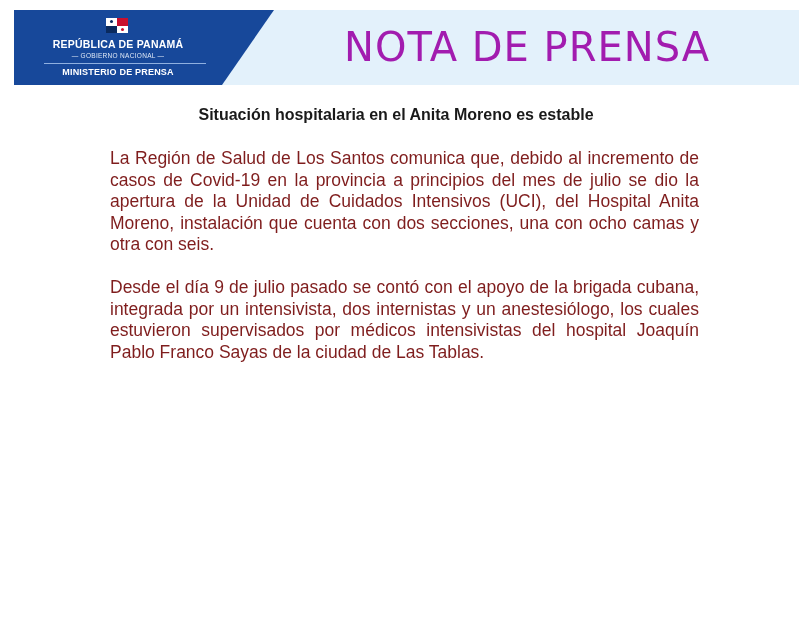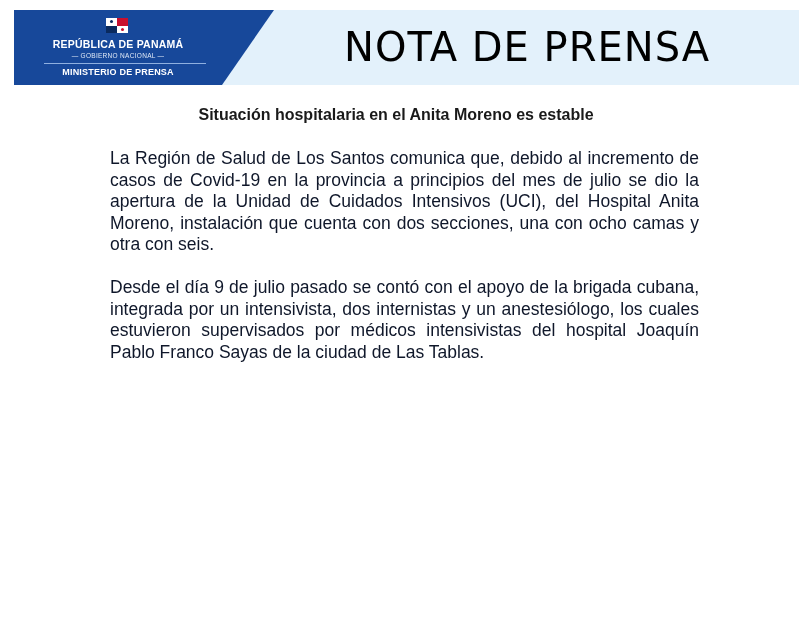--- a/index.html
+++ b/index.html
@@ -12,23 +12,23 @@
     .flag .q1 { left: 0; top: 0; background: #fff; }
     .flag .q2 { left: 11px; top: 0; background: #c8102e; }
     .flag .q3 { left: 0; top: 7.5px; background: #0a2a5e; }
     .flag .q4 { left: 11px; top: 7.5px; background: #fff; }
     .flag .star1 { position: absolute; left: 4px; top: 2px; width: 3px; height: 3px; background: #0a2a5e; border-radius: 50%; }
     .flag .star2 { position: absolute; left: 15px; top: 9.5px; width: 3px; height: 3px; background: #c8102e; border-radius: 50%; }
     .rep { position: absolute; left: 30px; top: 28px; width: 148px; text-align: center; color: #fff; font-weight: bold; font-size: 10.5px; letter-spacing: 0.2px; }
     .gob { position: absolute; left: 30px; top: 42px; width: 148px; text-align: center; color: #dfe8f6; font-size: 6.5px; letter-spacing: 0.3px; }
     .hline { position: absolute; left: 30px; top: 53px; width: 162px; height: 1px; background: #8fb0e0; }
     .min { position: absolute; left: 30px; top: 57px; width: 148px; text-align: center; color: #fff; font-weight: bold; font-size: 9px; letter-spacing: 0.2px; }
-    .nota { position: absolute; left: 330px; top: 14px; font-size: 40px; color: #000000; letter-spacing: 1px; font-family: "DejaVu Sans", sans-serif; font-weight: normal; }
+    .nota { position: absolute; left: 330px; top: 14px; font-size: 40px; color: #a21caf; letter-spacing: 1px; font-family: "DejaVu Sans", sans-serif; font-weight: normal; }
     .title { position: absolute; left: 0; top: 106px; width: 792px; text-align: center; font-weight: bold; font-size: 16px; color: #1a1a1a; }
-    .body-text { position: absolute; left: 110px; top: 148px; width: 589px; font-size: 17.5px; line-height: 21.5px; text-align: justify; color: #0f172a; }
+    .body-text { position: absolute; left: 110px; top: 148px; width: 589px; font-size: 17.5px; line-height: 21.5px; text-align: justify; color: #7f1d1d; }
     .body-text p { margin: 0 0 21.5px 0; }
   </style>
 </head>
 <body>
 
 <div class="header">
   <div class="header-light">
   </div>
   <div class="header-blue">
     <div class="flag">

